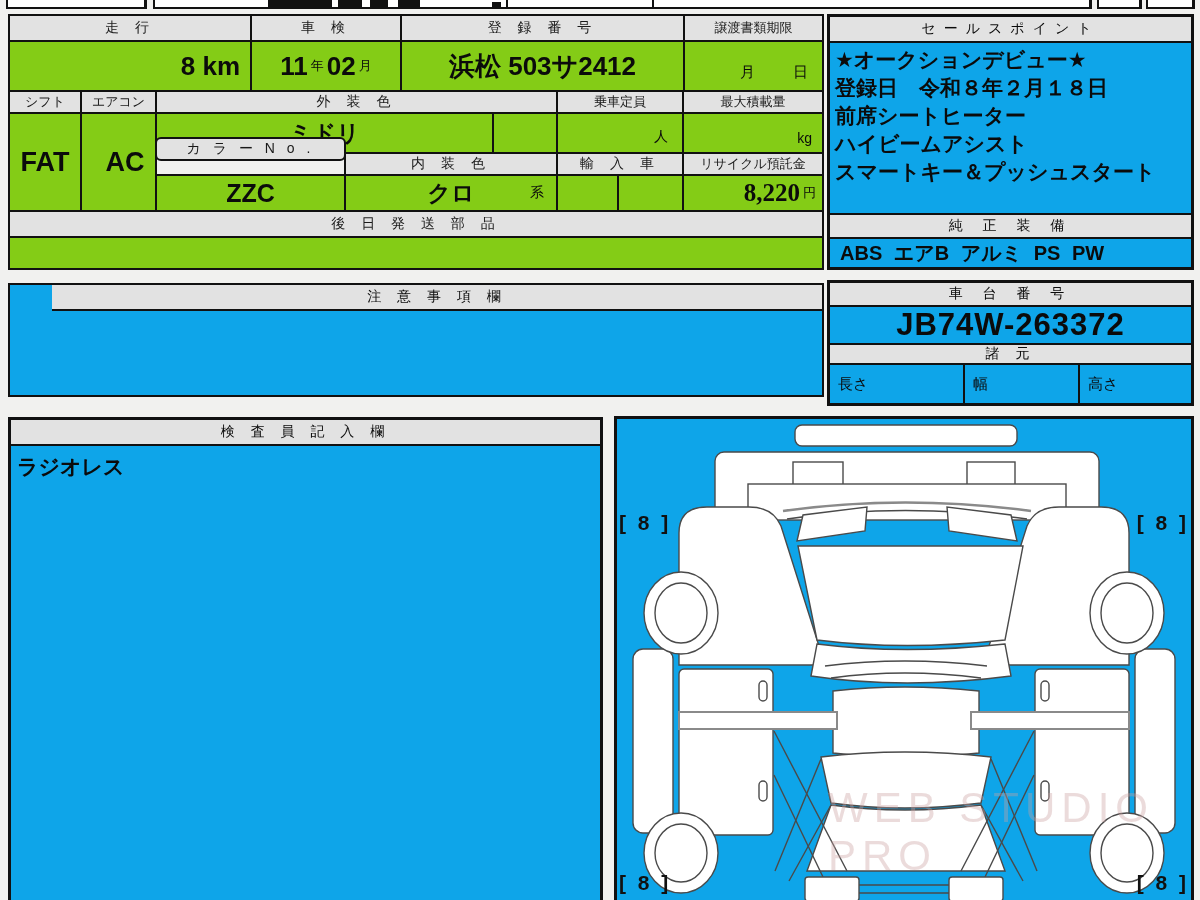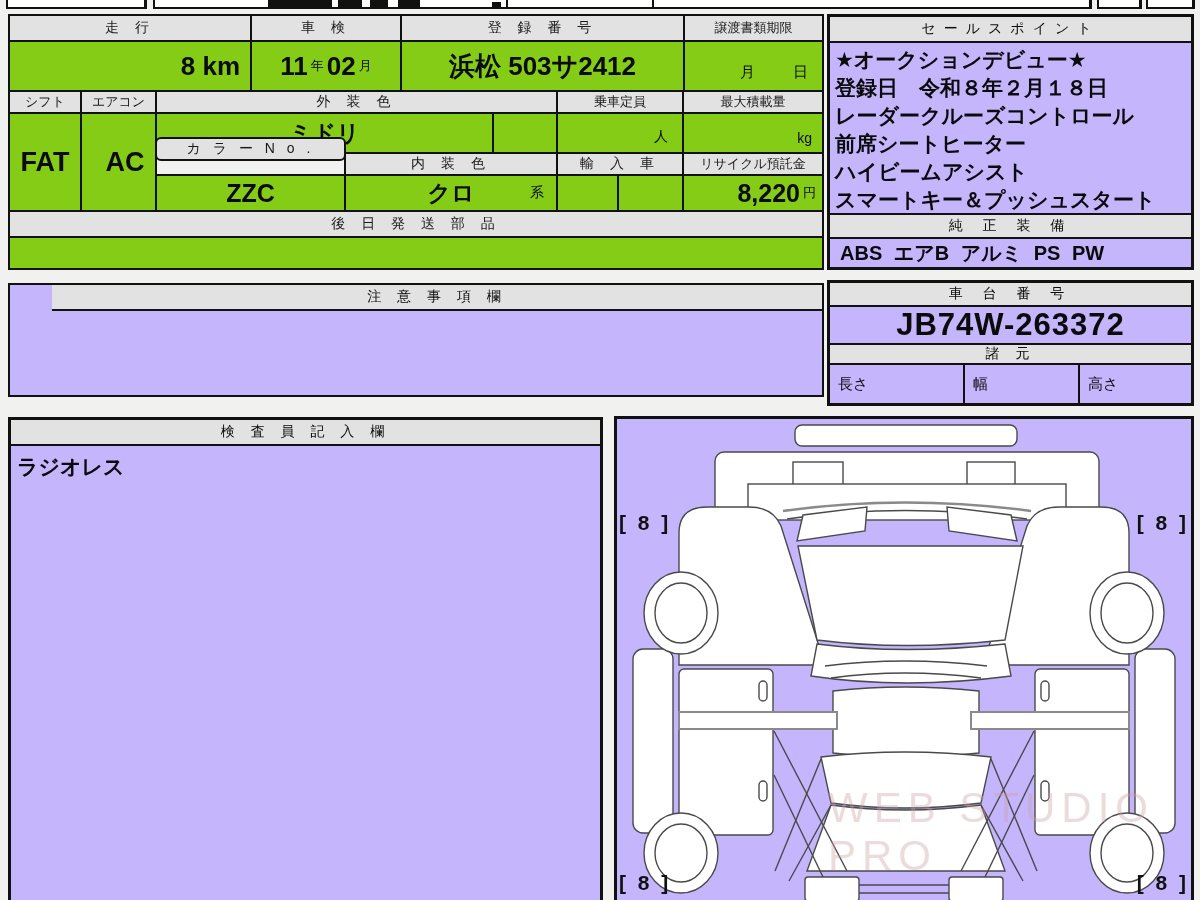--- a/index.html
+++ b/index.html
@@ -7,21 +7,21 @@
   .sheet{position:relative;width:1200px;height:900px;background:#f1f1ef;overflow:hidden;color:#0b0b0b;}
   .c{position:absolute;box-sizing:border-box;border:2px solid #111;background:#84cc16;
      display:flex;align-items:center;justify-content:center;white-space:nowrap;}
   .hd{background:#e2e2e2;font-size:14px;color:#1a1a1a;}
   .ls6{letter-spacing:6px;}
   .ls4{letter-spacing:4px;}
   .ls8{letter-spacing:8px;}
   .ls0{letter-spacing:0px;font-size:13px;}
   .big{font-weight:700;font-size:26px;}
   .right{justify-content:flex-end;}
-  .box{position:absolute;box-sizing:border-box;border:3px solid #111;background:#c4b5fd;}
+  .box{position:absolute;box-sizing:border-box;border:3px solid #111;background:#0ea5e9;}
   .box .bhd{box-sizing:border-box;background:#e2e2e2;border-bottom:2px solid #111;
      display:flex;align-items:center;justify-content:center;font-size:14px;}
   .unit{font-size:13px;font-weight:400;margin-left:3px;}
   .topseg{position:absolute;top:0;height:9px;box-sizing:border-box;background:#fff;
      border-left:2px solid #111;border-right:3px solid #111;border-bottom:2px solid #111;}
   .frag{position:absolute;top:0;background:#111;}
   .grade{position:absolute;font-weight:700;font-size:21px;letter-spacing:3px;color:#111;}
   .wm{position:absolute;left:828px;top:784px;font-size:42px;letter-spacing:6px;
       color:rgba(202,160,160,0.38);z-index:5;pointer-events:none;font-weight:400;}
   svg{display:block;}
@@ -85,35 +85,34 @@
     <div class="c hd ls6" style="left:556px;top:152px;width:128px;height:24px;">輸 入 車</div>
     <div class="c hd ls0" style="left:682px;top:152px;width:142px;height:24px;">リサイクル預託金</div>
 
     <div class="c" style="left:155px;top:174px;width:191px;height:38px;font-weight:700;font-size:25px;">ZZC</div>
     <div class="c" style="left:344px;top:174px;width:214px;height:38px;">
       <span style="font-weight:700;font-size:23px;">クロ</span>
       <span style="position:absolute;right:12px;font-size:14px;">系</span>
     </div>
     <div class="c" style="left:556px;top:174px;width:63px;height:38px;"></div>
     <div class="c" style="left:617px;top:174px;width:67px;height:38px;"></div>
-    <div class="c right" style="left:682px;top:174px;width:142px;height:38px;padding-right:6px;">
+    <div class="c right" style="left:682px;top:174px;width:142px;height:38px;padding-right:6px;font-family:Liberation Serif, serif;">
       <span style="font-weight:700;font-size:25px;">8,220</span>
       <span class="unit">円</span>
     </div>
 
     <div class="c hd ls6" style="left:8px;top:210px;width:816px;height:28px;">後 日 発 送 部 品</div>
     <div class="c" style="left:8px;top:236px;width:816px;height:34px;"></div>
   </div>
 
   <div class="box" style="left:827px;top:14px;width:367px;height:256px;">
     <div class="bhd ls8" style="height:26px;">セールスポイント</div>
     <div style="position:absolute;left:0;top:26px;right:0;height:170px;padding:3px 5px;font-weight:700;font-size:21px;line-height:28px;white-space:nowrap;">
       <div>★オークションデビュー★</div>
       <div>登録日　令和８年２月１８日</div>
-      <div>レーダークルーズコントロール</div>
       <div>前席シートヒーター</div>
       <div>ハイビームアシスト</div>
       <div>スマートキー＆プッシュスタート</div>
     </div>
     <div class="bhd ls8" style="position:absolute;left:0;right:0;top:196px;height:26px;border-top:2px solid #111;">純 正 装 備</div>
     <div style="position:absolute;left:0;top:222px;right:0;bottom:0;display:flex;align-items:center;padding-left:10px;font-weight:700;font-size:20px;word-spacing:6px;">ABS エアB アルミ PS PW</div>
   </div>
 
   <div class="box" style="left:8px;top:283px;width:816px;height:114px;border-width:2px;padding-left:42px;">
     <div class="bhd ls6" style="height:26px;">注 意 事 項 欄</div>

